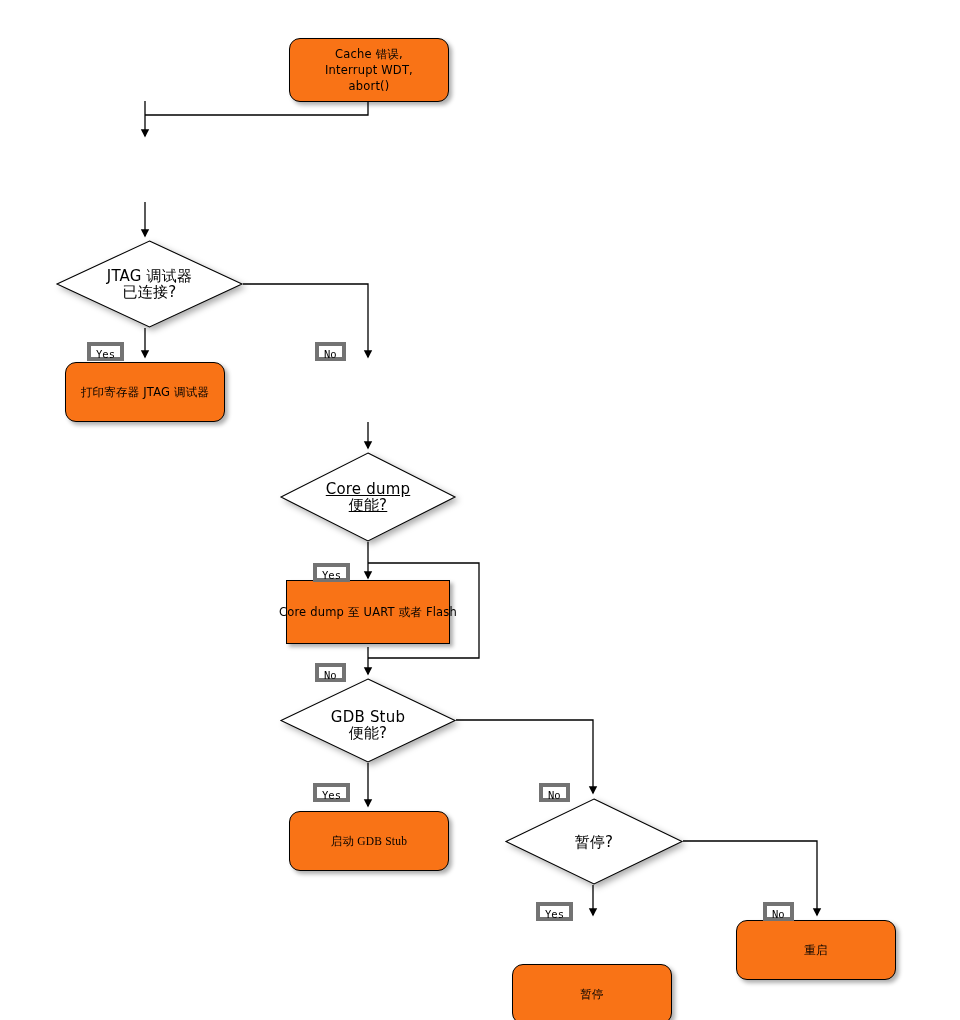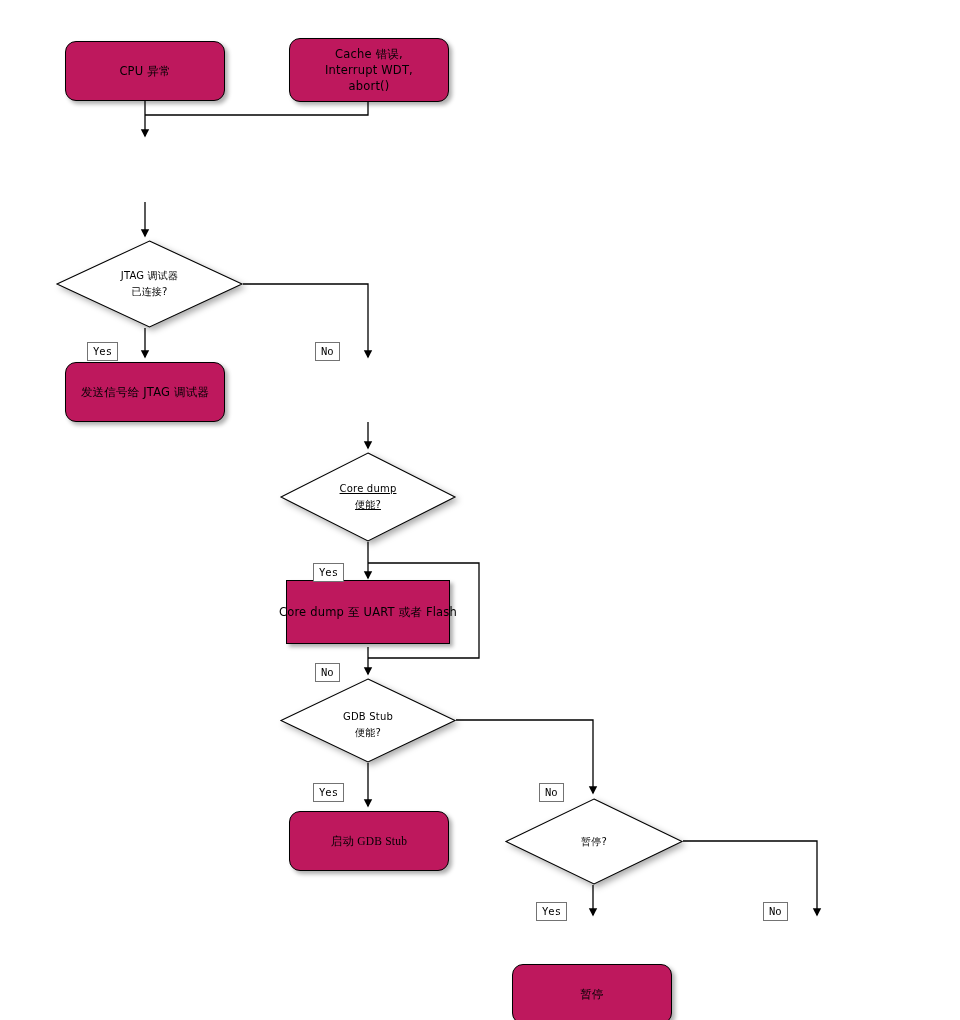--- a/index.html
+++ b/index.html
@@ -32,21 +32,21 @@
     justify-content: center;
     text-align: center;
     color: #000000;
     font-size: 11.5px;
     line-height: 16px;
     letter-spacing: 0.2px;
     z-index: 3;
   }
   .box {
     border: 1px solid #000000;
-    background: #be185d;
+    background: #f97316;
     box-shadow: 3px 3px 4px rgba(0,0,0,0.32);
   }
   .box.rounded {
     border-radius: 11px;
   }
   .diamond-wrap {
     position: absolute;
     z-index: 3;
   }
   .diamond-wrap svg {
@@ -59,28 +59,28 @@
     position: absolute;
     left: 0;
     top: 0;
     width: 100%;
     height: 100%;
     display: flex;
     align-items: center;
     justify-content: center;
     text-align: center;
     color: #000000;
-    font-size: 10px;
+    font-size: 15px;
     line-height: 16px;
     letter-spacing: 0.2px;
   }
   .edge-label {
     position: absolute;
     box-sizing: border-box;
-    border: 1px solid #737373;
+    border: 4px solid #737373;
     background: #ffffff;
     color: #000000;
     font-size: 10.5px;
     line-height: 17px;
     height: 19px;
     text-align: center;
     padding: 0 5px;
     z-index: 4;
     font-family: "DejaVu Sans Mono", monospace;
   }
@@ -120,43 +120,40 @@
       <path d="M 368 763 L 368 806" marker-end="url(#arrow)"></path>
 
       <path d="M 456 720 L 593 720 L 593 793" marker-end="url(#arrow)"></path>
 
       <path d="M 593 885 L 593 915" marker-end="url(#arrow)"></path>
 
       <path d="M 683 841 L 817 841 L 817 915" marker-end="url(#arrow)"></path>
     </g>
   </svg>
 
-  <div class="node box rounded" style="left:65px; top:41px; width:160px; height:60px;">
-    <span class="lbl-text">CPU 异常</span>
-  </div>
 
   <div class="node box rounded" style="left:289px; top:38px; width:160px; height:64px;">
     <span class="lbl-text" style="white-space:pre-line;">Cache 错误,
 Interrupt WDT,
 abort()</span>
   </div>
 
 
   <div class="diamond-wrap" style="left:56px; top:240px; width:187px; height:88px;">
     <svg width="187" height="88" viewBox="0 0 187 88">
       <polygon points="93.5,1 186,44 93.5,87 1,44" fill="#ffffff" stroke="#000000" stroke-width="1.1" style="filter: drop-shadow(3px 3px 3px rgba(0,0,0,0.33));"></polygon>
     </svg>
     <div class="diamond-label">
         <span class="lbl-text" style="white-space:pre-line;">JTAG 调试器
 已连接?</span>
       </div>
   </div>
 
   <div class="node box rounded" style="left:65px; top:362px; width:160px; height:60px;">
-    <span class="lbl-text">发送信号给 JTAG 调试器</span>
+    <span class="lbl-text">打印寄存器 JTAG 调试器</span>
   </div>
 
 
   <div class="diamond-wrap" style="left:280px; top:452px; width:176px; height:90px;">
     <svg width="176" height="90" viewBox="0 0 176 90">
       <polygon points="88,1 175,45 88,89 1,45" fill="#ffffff" stroke="#000000" stroke-width="1.1" style="filter: drop-shadow(3px 3px 3px rgba(0,0,0,0.33));"></polygon>
     </svg>
     <div class="diamond-label">
         <span class="lbl-text" style="white-space:pre-line;text-decoration:underline;">Core dump
 便能?</span>
@@ -187,20 +184,23 @@
     </svg>
     <div class="diamond-label">
         <span class="lbl-text">暂停?</span>
       </div>
   </div>
 
   <div class="node box rounded" style="left:512px; top:920px; width:160px; height:60px;margin-top:44px;">
     <span class="lbl-text">暂停</span>
   </div>
 
+  <div class="node box rounded" style="left:736px; top:920px; width:160px; height:60px;">
+    <span class="lbl-text">重启</span>
+  </div>
 
   <div class="edge-label" style="left:87px; top:342px;">Yes</div>
 
   <div class="edge-label" style="left:315px; top:342px;">No</div>
 
   <div class="edge-label" style="left:313px; top:563px;">Yes</div>
 
   <div class="edge-label" style="left:315px; top:663px;">No</div>
 
   <div class="edge-label" style="left:313px; top:783px;">Yes</div>

